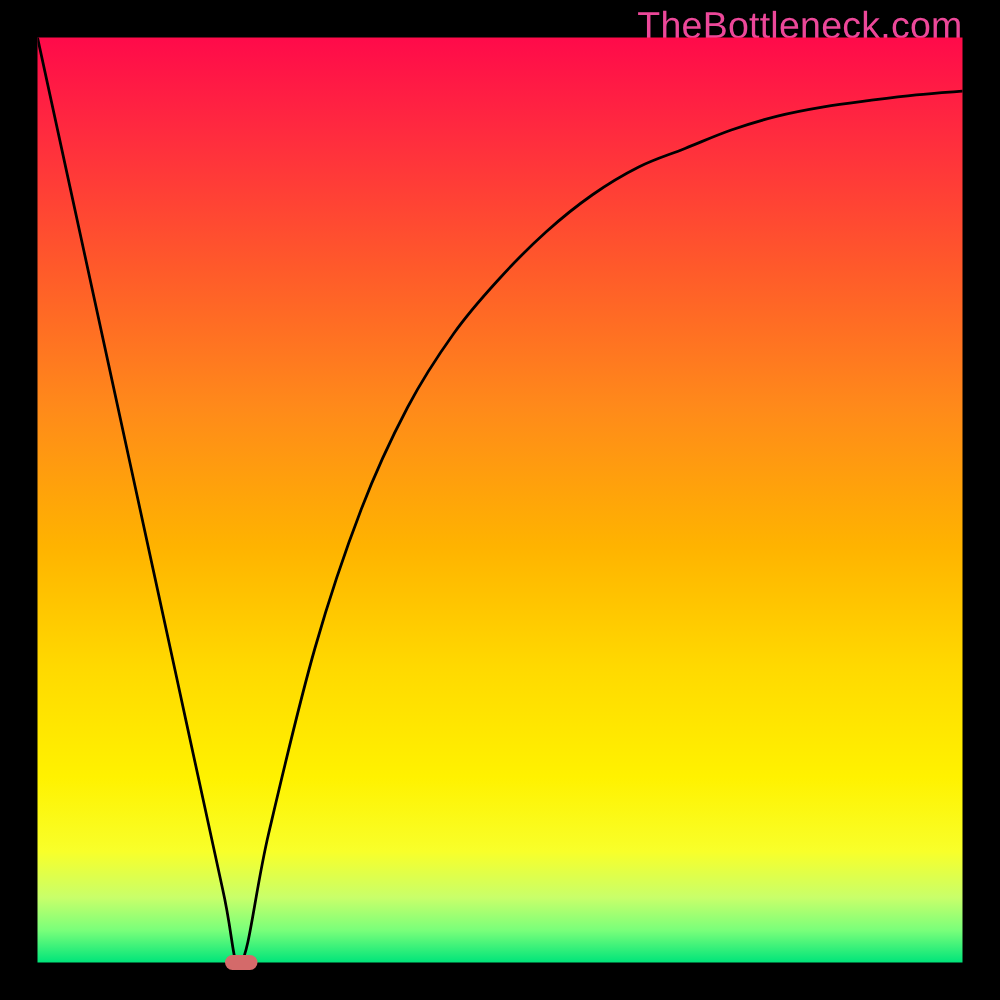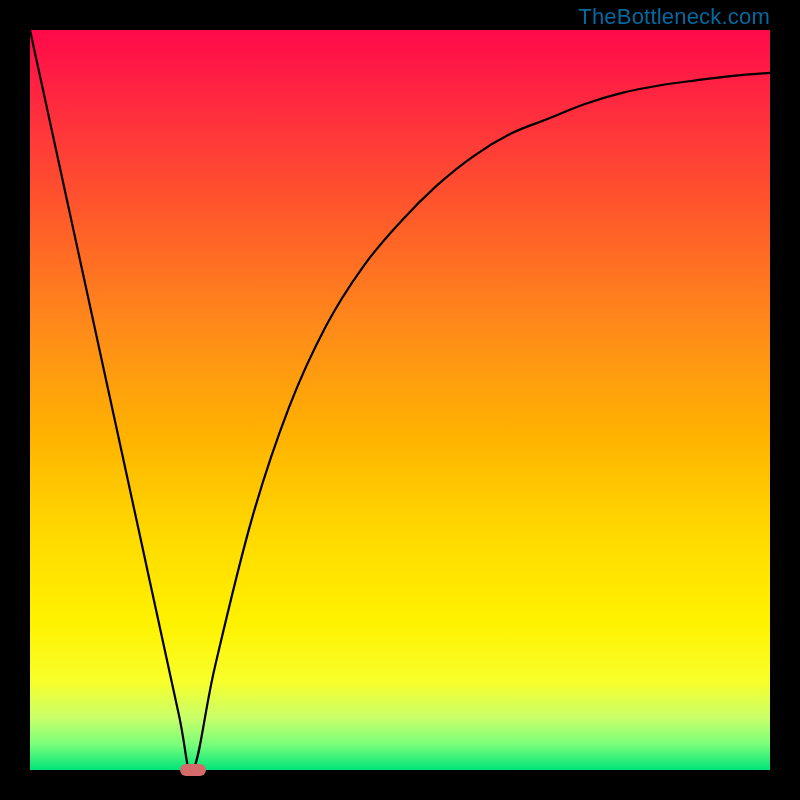--- a/index.html
+++ b/index.html
@@ -32,22 +32,22 @@
       #fff200 80%,
       #f8ff2a 88%,
       #c8ff6a 93%,
       #7aff7a 96.5%,
       #00e47a 100%);
   }
   .watermark {
     position: absolute;
     top: 4px;
     right: 30px;
-    color: #0369a1;
-    font-size: 22px;
+    color: #ec4899;
+    font-size: 30px;
     letter-spacing: 0.2px;
     user-select: none;
     text-align: right;
   }
   .curve-svg {
     position: absolute;
     left: 30px;
     top: 30px;
     width: 740px;
     height: 740px;

